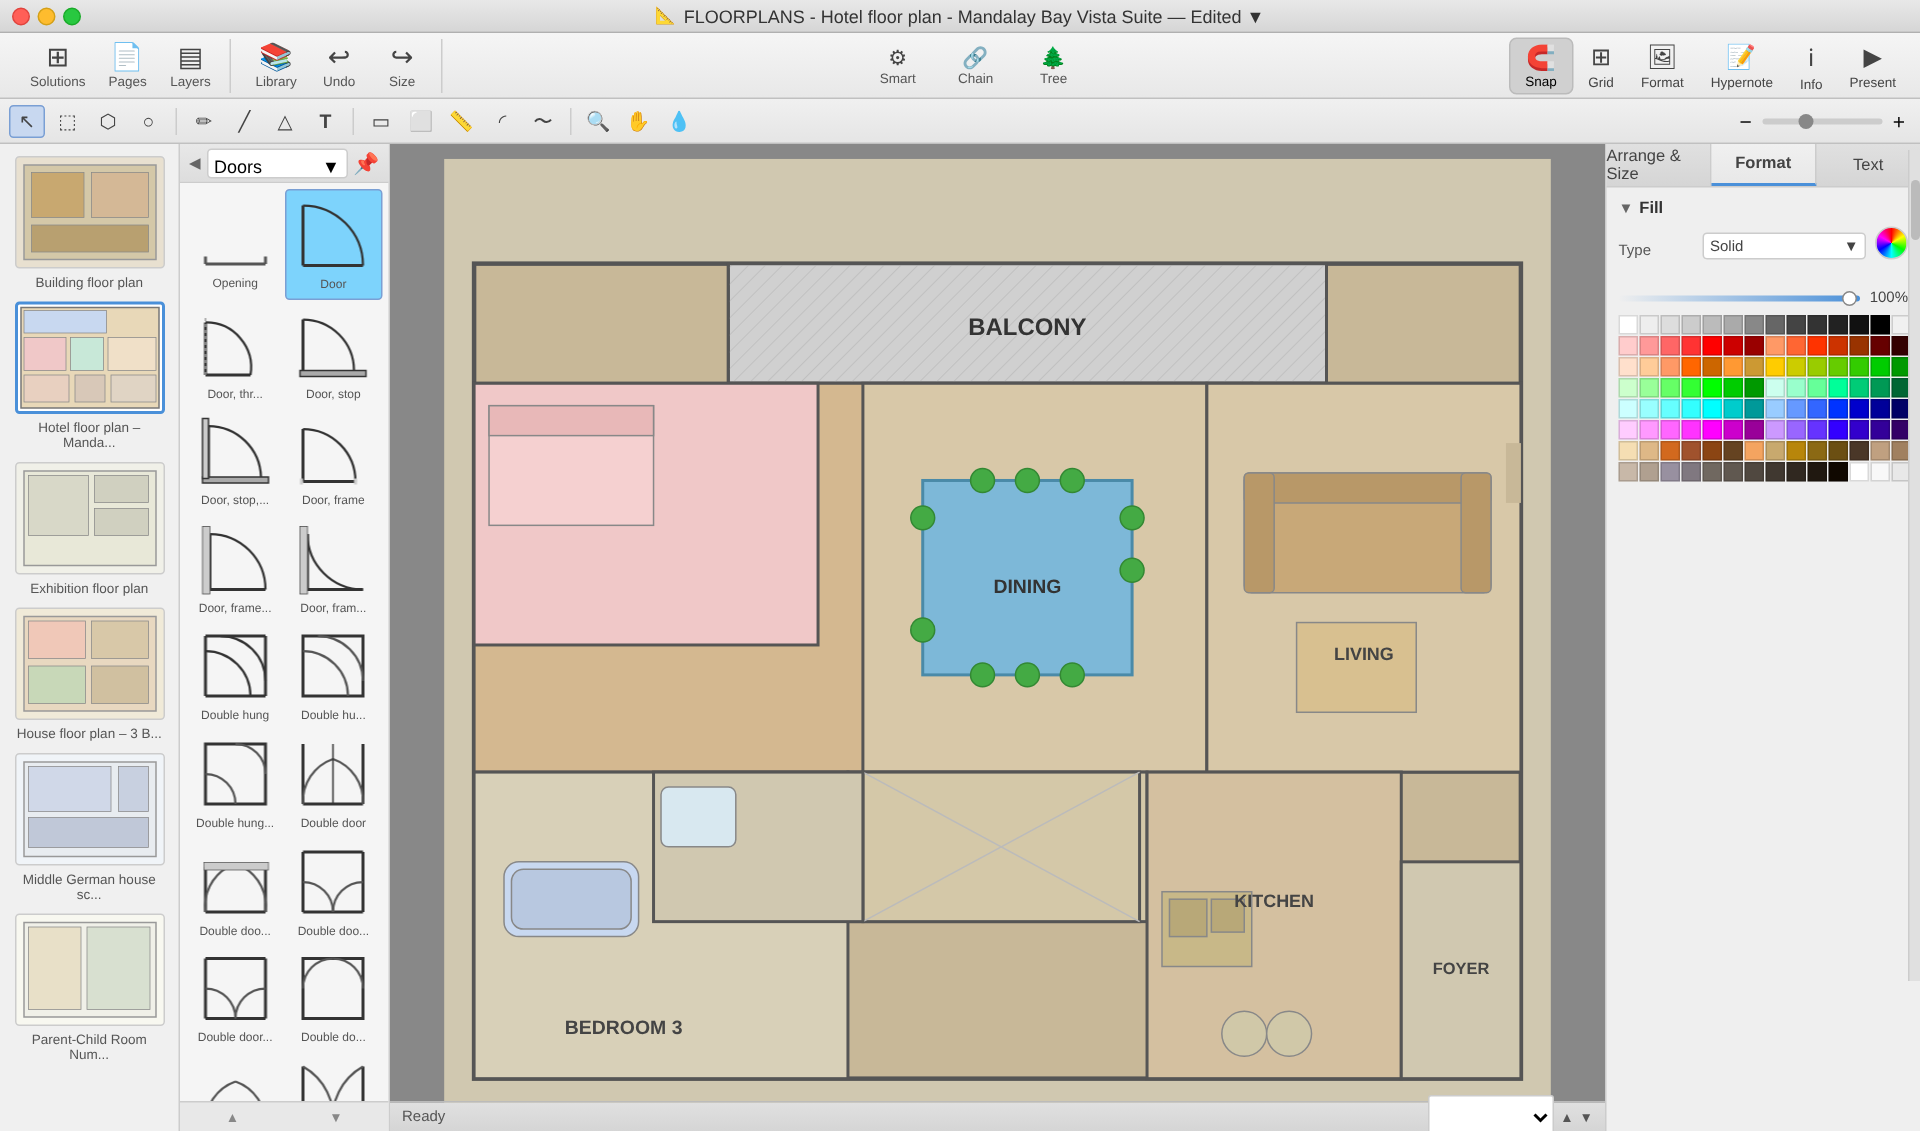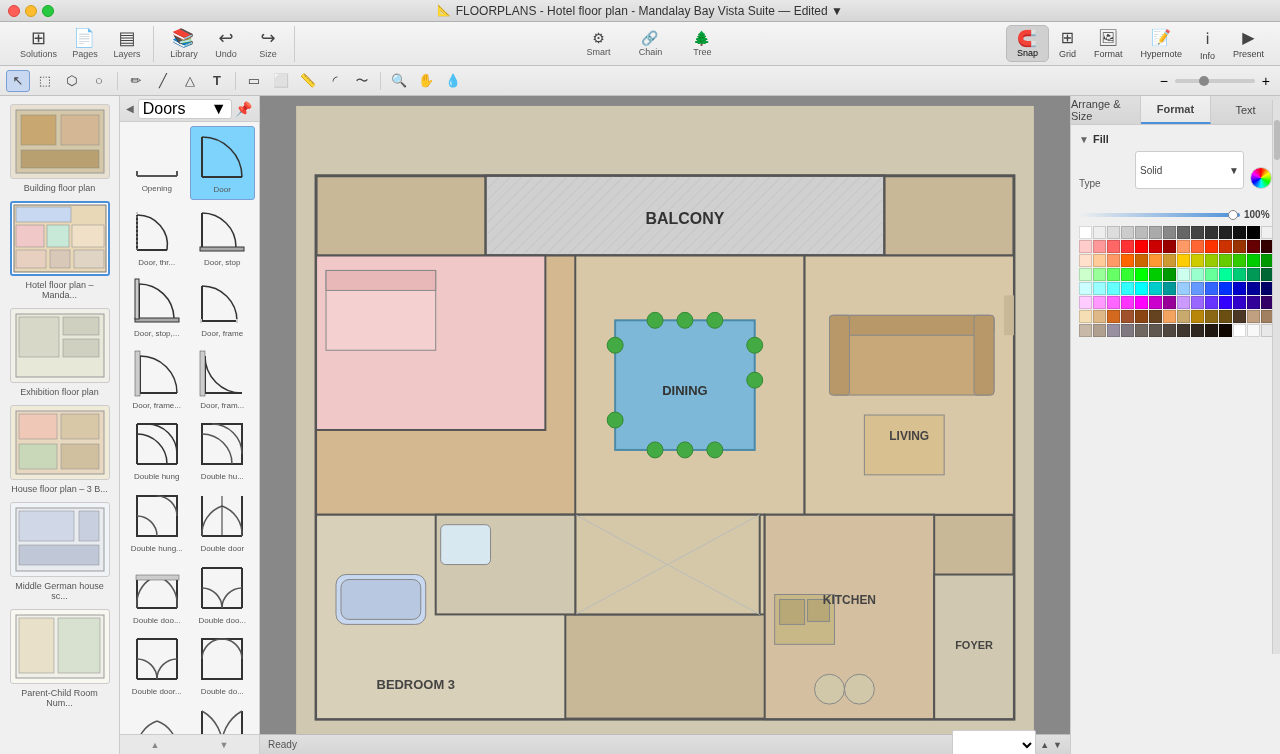--- a/index.html
+++ b/index.html
@@ -188,21 +188,21 @@
       padding: 0 6px;
       gap: 4px;
     }
     .library-header-arrow { font-size: 10px; color: #666; cursor: pointer; }
     .library-dropdown {
       flex: 1;
       height: 20px;
       border: 1px solid #ccc;
       border-radius: 3px;
       background: white;
-      font-size: 16px;
+      font-size: 12px;
       padding: 0 4px;
       display: flex;
       align-items: flex-end;
       justify-content: space-between;
       cursor: pointer;
     }
     .library-scroll {
       flex: 1;
       overflow-y: auto;
       display: grid;
@@ -320,21 +320,21 @@
       display: flex;
       align-items: flex-end;
       gap: 6px;
       margin-bottom: 20px;
       font-size: 10px;
       color: #444;
     }
     .rp-label { min-width: 50px; color: #555; }
     .rp-select {
       flex: 1;
-      height: 38px;
+      height: 18px;
       border: 1px solid #ccc;
       border-radius: 3px;
       background: white;
       font-size: 10px;
       padding: 0 4px;
       display: flex;
       align-items: center;
       justify-content: space-between;
       cursor: pointer;
     }
@@ -374,21 +374,21 @@
     }
     .opacity-thumb {
       width: 10px; height: 10px;
       background: white;
       border: 1px solid #888;
       border-radius: 50%;
       position: absolute;
       top: -3px;
       right: 2px;
     }
-    .opacity-val { font-size: 10px; color: #444; min-width: 28px; text-align: left; font-weight: bold; }
+    .opacity-val { font-size: 10px; color: #444; min-width: 28px; text-align: right; }
 
     
     .color-grid {
       display: grid;
       grid-template-columns: repeat(14, 1fr);
       gap: 1px;
       margin-top: 4px;
     }
     .color-cell {
       width: 13px;

